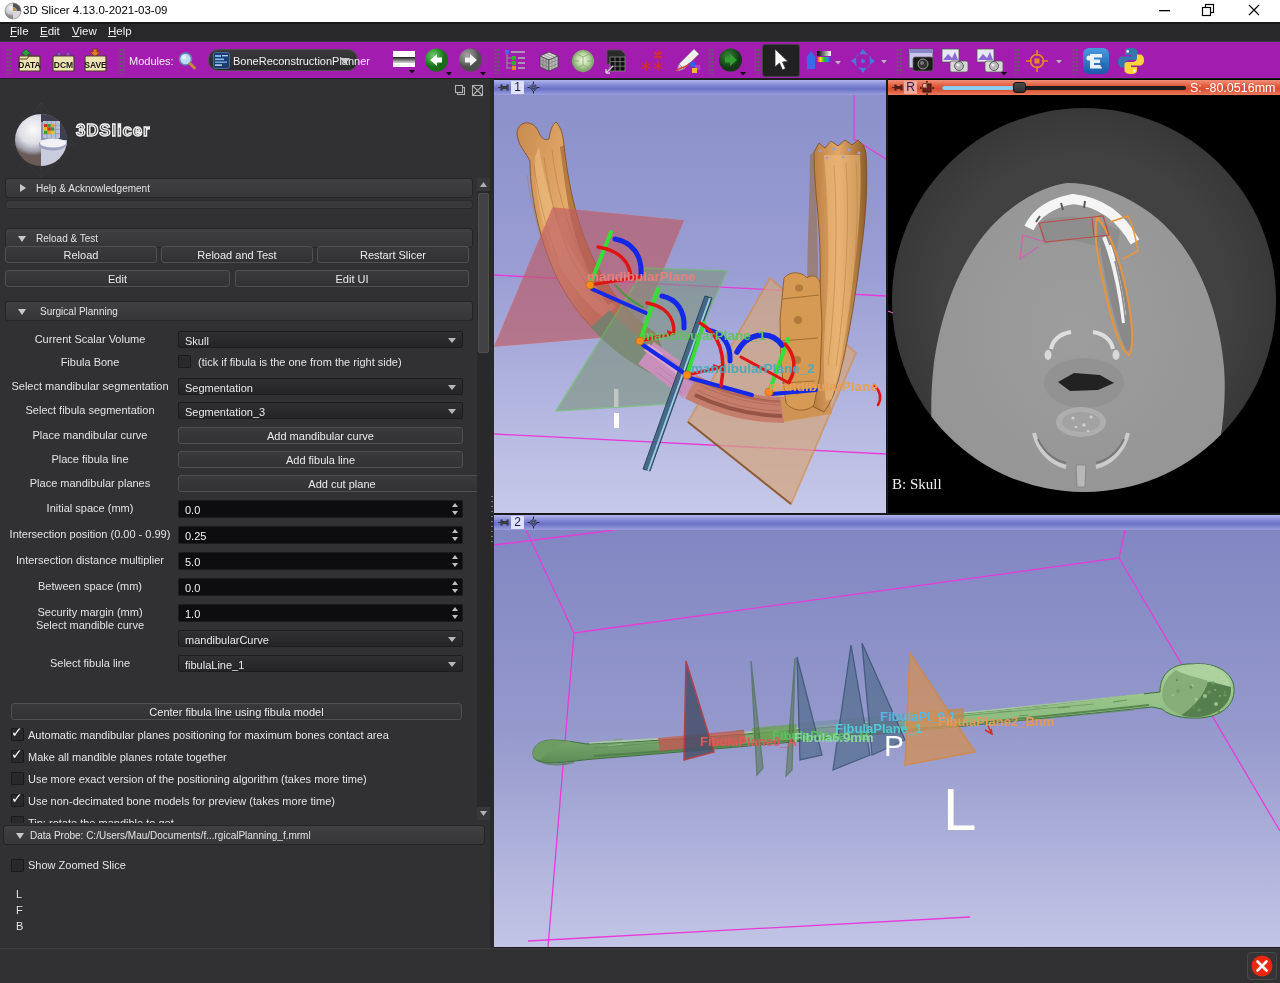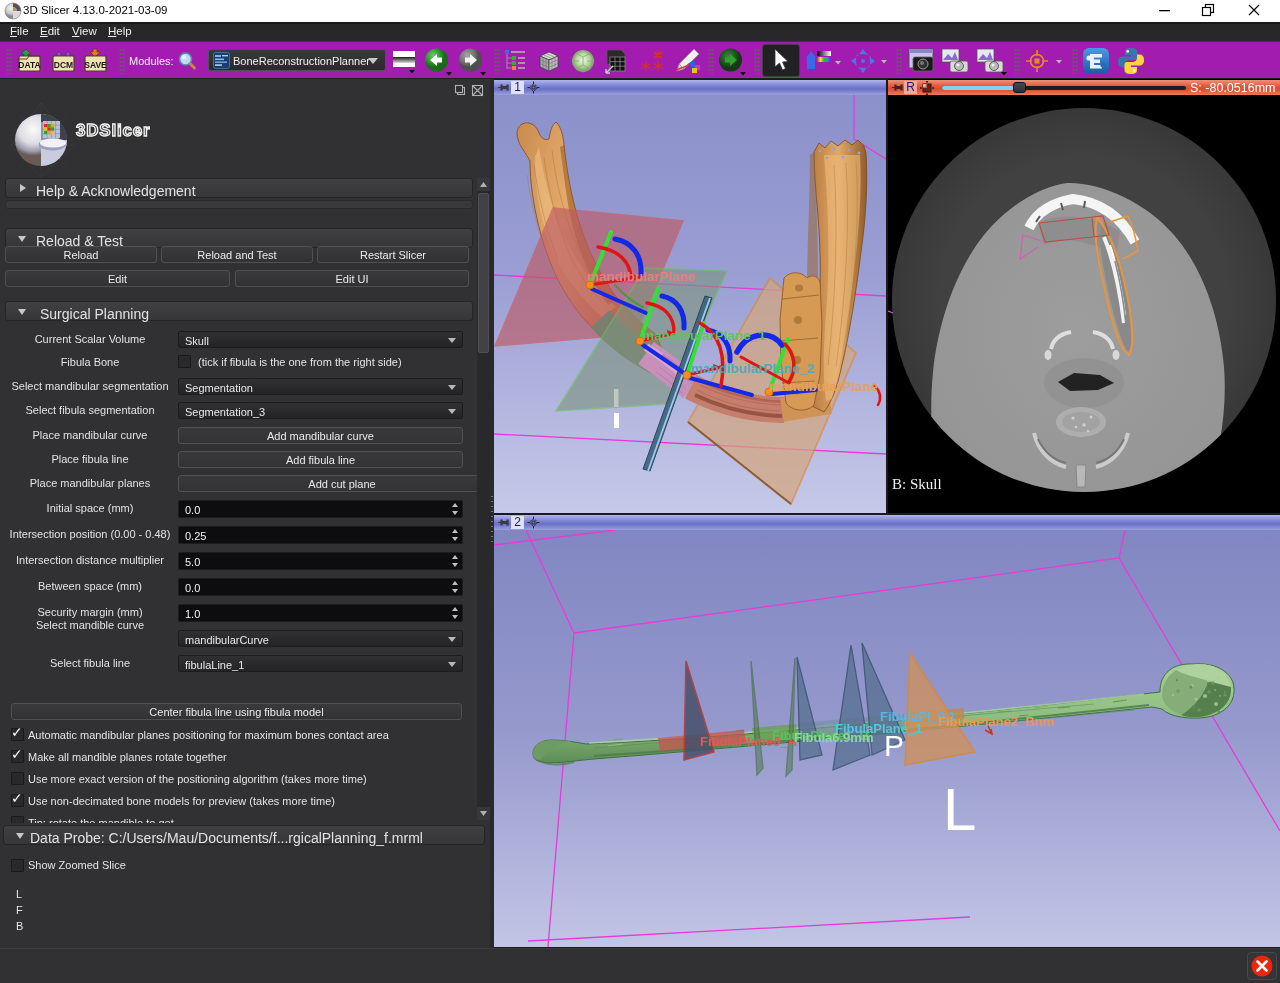--- a/index.html
+++ b/index.html
@@ -23,21 +23,21 @@
   background-image:radial-gradient(circle, #606062 1px, transparent 1.2px);
   background-size:3px 4px; }
 .ticon { position:absolute; top:5px; }
 
 
 #panel { left:0; top:79px; width:490px; height:869px; background:#313133; color:#e6e6e6; font-size:11px; }
 #splitter { left:490px; top:79px; width:4px; height:869px; background:#2a2a2c; }
 
 .secheader { position:absolute; left:5px; width:468px; height:20px; border-radius:3px;
   background:linear-gradient(#404042,#363638); border:1px solid #252527; color:#e2e2e2; }
-.secheader .txt { position:absolute; left:30px; top:4px; font-size:14px; }
+.secheader .txt { position:absolute; left:30px; top:4px; font-size:10px; }
 .arrow-r { position:absolute; left:14px; top:5px; width:0; height:0;
   border-left:6px solid #c8c8c8; border-top:4px solid transparent; border-bottom:4px solid transparent; }
 .arrow-d { position:absolute; left:12px; top:7px; width:0; height:0;
   border-top:6px solid #c8c8c8; border-left:4px solid transparent; border-right:4px solid transparent; }
 
 .btn { position:absolute; height:17px; border-radius:3px; border:1px solid #505052;
   background:linear-gradient(#3a3a3c,#323234); color:#eaeaea; font-size:11px; text-align:center; line-height:16px; }
 .btn span { position:relative; top:0px; }
 
 .flabel { position:absolute; color:#e2e2e2; font-size:11px; text-align:center; width:180px; left:0; white-space:nowrap; }
@@ -131,21 +131,21 @@
     </svg>
     <div class="tsep" style="left:119px"></div>
     <div class="abs" style="left:129px;top:13px;color:#f0f0f0;font-size:11px">Modules:</div>
 
     <svg class="ticon" style="left:177px;top:9px" width="20" height="20" viewBox="0 0 20 20">
       <circle cx="8.5" cy="8" r="6" fill="#bcdcf4" stroke="#5a88b0" stroke-width="1.6"></circle>
       <circle cx="6.8" cy="6.2" r="2.2" fill="#e8f4fc" opacity="0.9"></circle>
       <path d="M13,12.5 L17.5,17" stroke="#c88a3a" stroke-width="3" stroke-linecap="round"></path>
     </svg>
 
-    <div class="abs" style="left:208px;top:7px;width:178px;height:22px;background:linear-gradient(#39393b,#2a2a2c);border:1px solid #525254;border-radius:3px">
+    <div class="abs" style="left:208px;top:7px;width:150px;height:22px;background:linear-gradient(#39393b,#2a2a2c);border:1px solid #525254;border-radius:10px">
       <svg class="abs" style="left:4px;top:2px" width="17" height="17" viewBox="0 0 17 17">
         <rect x="0.5" y="0.5" width="16" height="16" rx="2" fill="#1c3e6e" stroke="#4a6a9a"></rect>
         <rect x="2" y="3" width="6" height="2" fill="#7ab0e8"></rect>
           <rect x="9" y="3" width="6" height="1.4" fill="#b0c8e8"></rect>
         <rect x="2" y="6.5" width="9" height="1.6" fill="#8ab8e8"></rect>
           <rect x="2" y="9.4" width="12" height="1.6" fill="#6aa0d8"></rect>
         <rect x="2" y="12.2" width="7" height="1.8" fill="#a0c0e0"></rect>
       </svg>
       <span class="abs" style="left:24px;top:5px;color:#f2f2f2;font-size:11px">BoneReconstructionPlanner</span>
       <div class="abs" style="right:7px;top:8px;width:0;height:0;border-top:6px solid #c8c8c8;border-left:5px solid transparent;border-right:5px solid transparent"></div>
@@ -461,21 +461,21 @@
     <div class="flabel" style="top:398px">Place mandibular planes</div>
     <div class="btn" style="left:178px;top:396px;width:328px"><span>Add cut plane</span></div>
 
     <div class="flabel" style="top:423px">Initial space (mm)</div>
     <div class="spin" style="top:421px">
         <span class="stxt">0.0</span>
         <span class="sup"></span>
         <span class="sdn"></span>
       </div>
 
-    <div class="flabel" style="top:449px">Intersection position (0.00 - 0.48)</div>
+    <div class="flabel" style="top:449px">Intersection position (0.00 - 0.99)</div>
     <div class="spin" style="top:447px">
         <span class="stxt">0.25</span>
         <span class="sup"></span>
         <span class="sdn"></span>
       </div>
 
     <div class="flabel" style="top:475px">Intersection distance multiplier</div>
     <div class="spin" style="top:473px">
         <span class="stxt">5.0</span>
         <span class="sup"></span>

